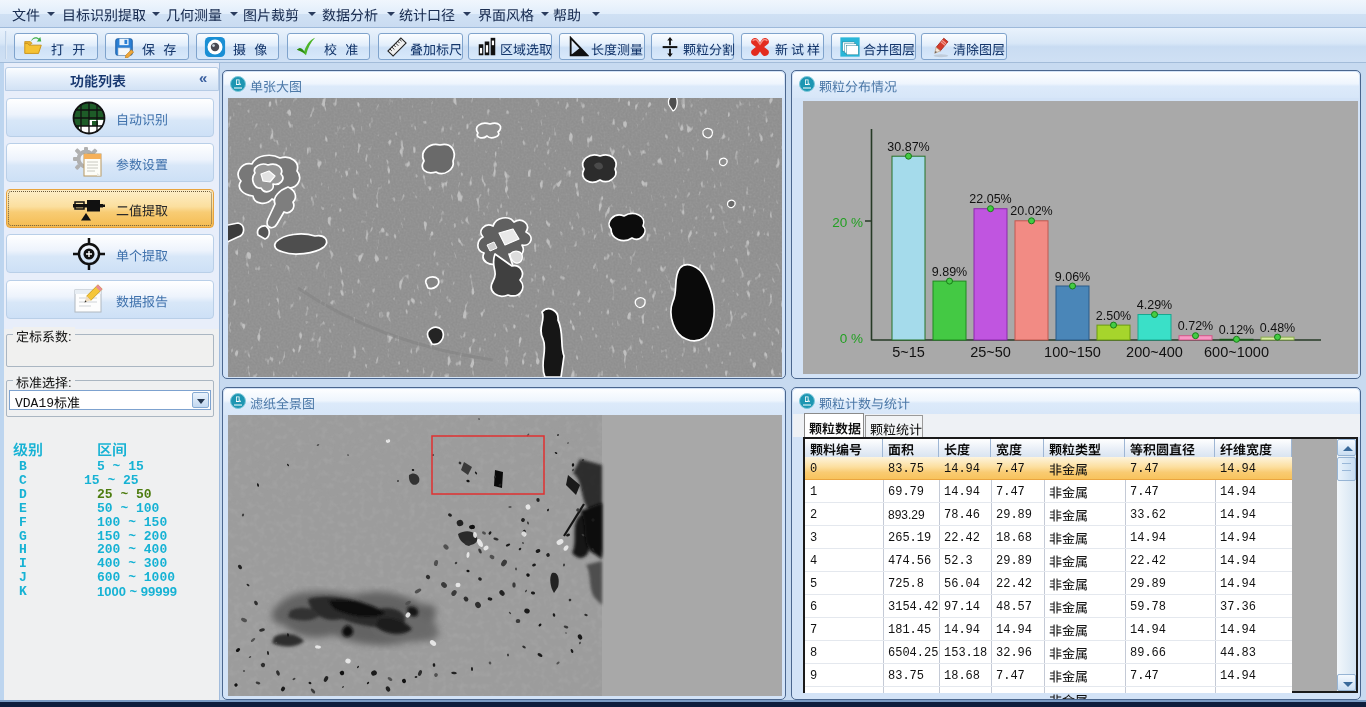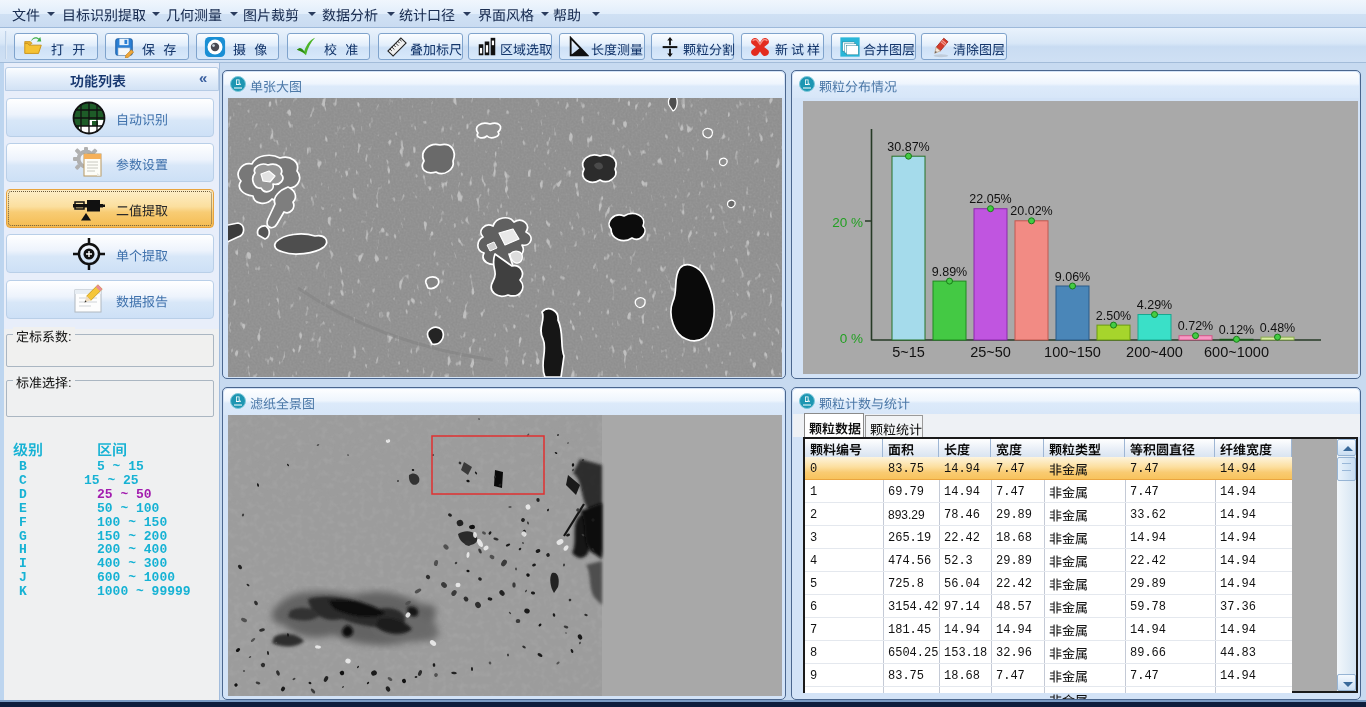--- a/index.html
+++ b/index.html
@@ -324,48 +324,57 @@
         <use href="#r7cfb" x="2000"></use>
         <use href="#r6570" x="3000"></use>
       </svg><span style="font-size:13px;color:#1a1a1a">:</span></div>
     <div class="a" style="left:6px;top:317px;width:208px;height:37px;border:1px solid #aab6c2;border-radius:2px"></div>
     <div class="a" style="left:13px;top:310px;background:#eff0f1;padding:0 3px;color:#1a1a1a"><svg class="z" width="52.0" height="13" viewBox="0 -880 4000 1000">
         <use href="#r6807" x="0"></use>
         <use href="#r51c6" x="1000"></use>
         <use href="#r9009" x="2000"></use>
         <use href="#r62e9" x="3000"></use>
       </svg><span style="font-size:13px;color:#1a1a1a">:</span></div>
+    <div class="a" style="left:9px;top:327px;width:202px;height:20px;border:1px solid #7da2cf;background:#fff">
+      <div class="a" style="left:5px;top:2px;color:#111"><span style="font-family:'Liberation Mono',monospace;font-size:13px">VDA19</span><svg class="z" width="26.0" height="13" viewBox="0 -880 2000 1000">
+          <use href="#r6807" x="0"></use>
+          <use href="#r51c6" x="1000"></use>
+        </svg></div>
+      <div class="a" style="right:1px;top:1px;width:17px;height:16px;border:1px solid #86aad2;border-radius:2px;background:linear-gradient(180deg,#e9f3fd,#c2d8f0)">
+        <div class="a" style="left:3.5px;top:6px;width:0;height:0;border-left:4.5px solid transparent;border-right:4.5px solid transparent;border-top:5px solid #24364e"></div>
+      </div>
+    </div>
     <div class="a" style="left:13px;top:378px;color:#16b2d4"><svg class="z" width="30.0" height="15" viewBox="0 -880 2000 1000">
         <use href="#b7ea7" x="0"></use>
         <use href="#b522b" x="1000"></use>
       </svg></div>
     <div class="a" style="left:97px;top:378px;color:#16b2d4"><svg class="z" width="30.0" height="15" viewBox="0 -880 2000 1000">
         <use href="#b533a" x="0"></use>
         <use href="#b95f4" x="1000"></use>
       </svg></div>
     <div class="a" style="left:19px;top:396.0px;font-size:13px;font-weight:bold;color:#16b2d4;font-family:'Liberation Mono',monospace">B</div>
     <div class="a" style="left:97px;top:396.0px;font-size:13px;font-weight:bold;color:#16b2d4;font-family:'Liberation Mono',monospace">5 ~ 15</div>
     <div class="a" style="left:19px;top:409.9px;font-size:13px;font-weight:bold;color:#16b2d4;font-family:'Liberation Mono',monospace">C</div>
     <div class="a" style="left:84px;top:409.9px;font-size:13px;font-weight:bold;color:#16b2d4;font-family:'Liberation Mono',monospace">15 ~ 25</div>
     <div class="a" style="left:19px;top:423.8px;font-size:13px;font-weight:bold;color:#16b2d4;font-family:'Liberation Mono',monospace">D</div>
-    <div class="a" style="left:97px;top:423.8px;font-size:13px;font-weight:bold;color:#a21caf;font-family:'Liberation Mono',monospace">25 ~ 50</div>
+    <div class="a" style="left:97px;top:423.8px;font-size:13px;font-weight:bold;color:#4d7c0f;font-family:'Liberation Mono',monospace">25 ~ 50</div>
     <div class="a" style="left:19px;top:437.7px;font-size:13px;font-weight:bold;color:#16b2d4;font-family:'Liberation Mono',monospace">E</div>
     <div class="a" style="left:97px;top:437.7px;font-size:13px;font-weight:bold;color:#16b2d4;font-family:'Liberation Mono',monospace">50 ~ 100</div>
     <div class="a" style="left:19px;top:451.6px;font-size:13px;font-weight:bold;color:#16b2d4;font-family:'Liberation Mono',monospace">F</div>
     <div class="a" style="left:97px;top:451.6px;font-size:13px;font-weight:bold;color:#16b2d4;font-family:'Liberation Mono',monospace">100 ~ 150</div>
     <div class="a" style="left:19px;top:465.5px;font-size:13px;font-weight:bold;color:#16b2d4;font-family:'Liberation Mono',monospace">G</div>
     <div class="a" style="left:97px;top:465.5px;font-size:13px;font-weight:bold;color:#16b2d4;font-family:'Liberation Mono',monospace">150 ~ 200</div>
     <div class="a" style="left:19px;top:479.4px;font-size:13px;font-weight:bold;color:#16b2d4;font-family:'Liberation Mono',monospace">H</div>
     <div class="a" style="left:97px;top:479.4px;font-size:13px;font-weight:bold;color:#16b2d4;font-family:'Liberation Mono',monospace">200 ~ 400</div>
     <div class="a" style="left:19px;top:493.3px;font-size:13px;font-weight:bold;color:#16b2d4;font-family:'Liberation Mono',monospace">I</div>
     <div class="a" style="left:97px;top:493.3px;font-size:13px;font-weight:bold;color:#16b2d4;font-family:'Liberation Mono',monospace">400 ~ 300</div>
     <div class="a" style="left:19px;top:507.2px;font-size:13px;font-weight:bold;color:#16b2d4;font-family:'Liberation Mono',monospace">J</div>
     <div class="a" style="left:97px;top:507.2px;font-size:13px;font-weight:bold;color:#16b2d4;font-family:'Liberation Mono',monospace">600 ~ 1000</div>
     <div class="a" style="left:19px;top:521.1px;font-size:13px;font-weight:bold;color:#16b2d4;font-family:'Liberation Mono',monospace">K</div>
-    <div class="a" style="left:97px;top:521.1px;font-size:13px;font-weight:bold;color:#16b2d4;font-family:Liberation Mono, monospace">1000 ~ 99999</div>
+    <div class="a" style="left:97px;top:521.1px;font-size:13px;font-weight:bold;color:#16b2d4;font-family:Liberation Sans, sans-serif">1000 ~ 99999</div>
   </div>
 <div class="panel" style="left:222px;top:70px;width:564px;height:309px">
     <div class="ptitle"></div>
     <div class="picon"><svg width="16" height="16" viewBox="0 0 16 16">
         <circle cx="8" cy="8" r="7.5" fill="#1d96b2"></circle>
         <circle cx="8" cy="8" r="7.5" fill="none" stroke="#7fc8da" stroke-width="1"></circle>
         <path d="M6 3.5 L9.5 3.5 L9.5 9 L6 9 Z" fill="#fff"></path>
         <path d="M6.8 4.3 L8.7 4.3 L8.7 8 L6.8 8Z" fill="#1d96b2"></path>
         <path d="M4 11.5 L12 11.5 L12 12.6 L4 12.6Z" fill="#fff"></path>
         <path d="M9.5 6 L11 9 L9.5 9Z" fill="#fff"></path>

